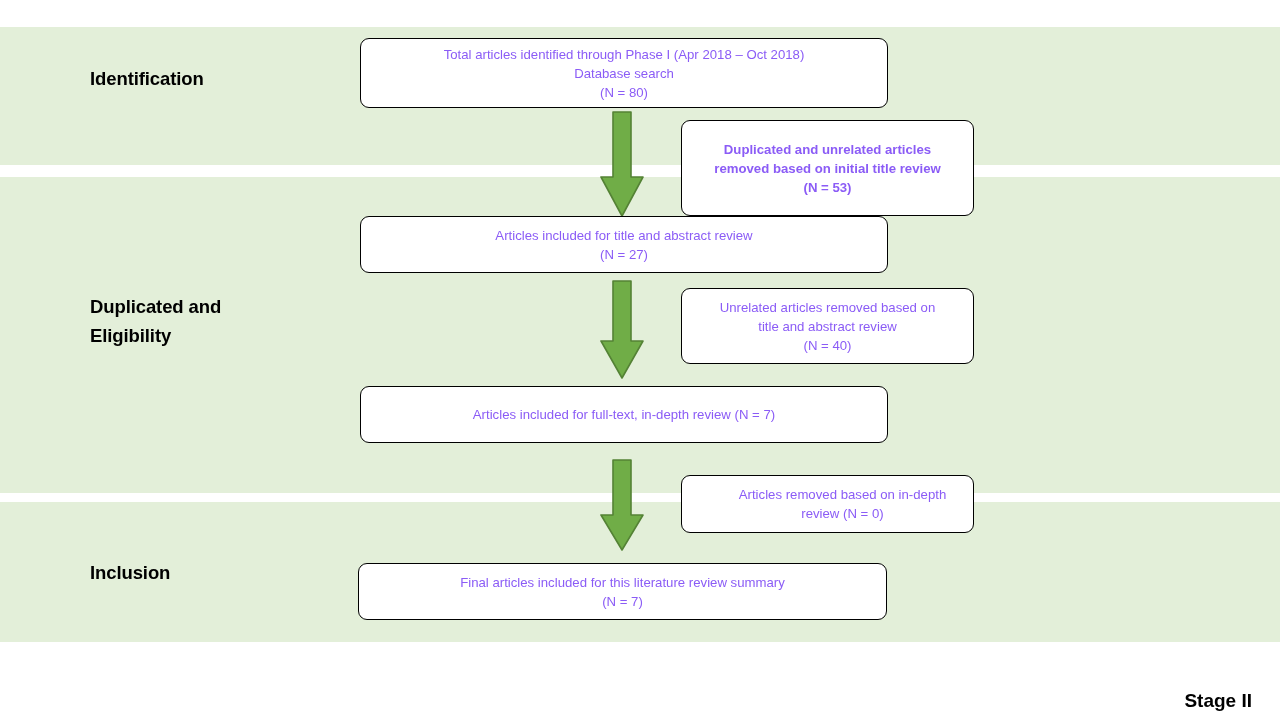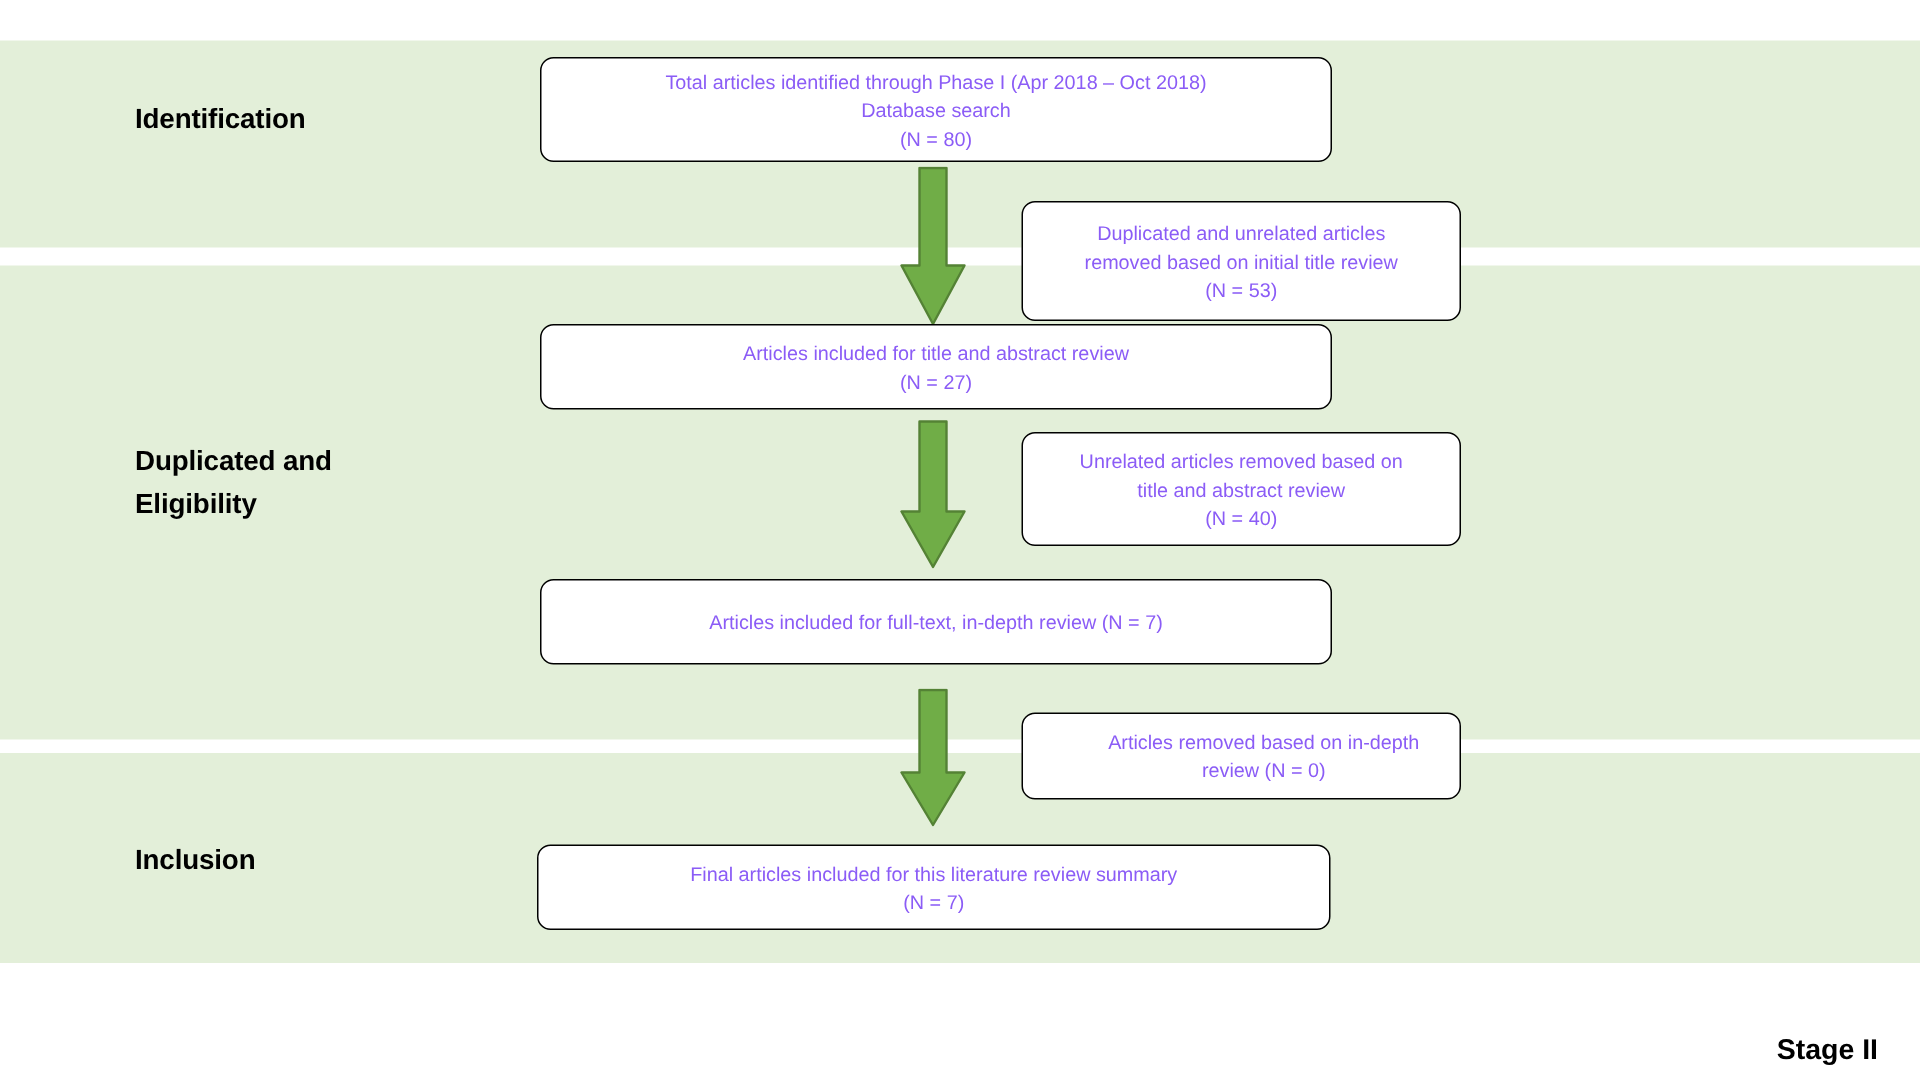--- a/index.html
+++ b/index.html
@@ -78,21 +78,21 @@
     white-space: pre-line;
   }
 
   
   .node-main-1 { left: 360px; top: 38px;  width: 528px; height: 70px; }
   .node-main-2 { left: 360px; top: 216px; width: 528px; height: 57px; }
   .node-main-3 { left: 360px; top: 386px; width: 528px; height: 57px; }
   .node-main-4 { left: 358px; top: 563px; width: 529px; height: 57px; }
 
   
-  .node-side-1 { left: 681px; top: 134px; width: 293px; height: 80px; }
+  .node-side-1 { left: 681px; top: 120px; width: 293px; height: 96px; font-weight: bold; }
   .node-side-2 { left: 681px; top: 288px; width: 293px; height: 76px; }
   .node-side-3 { left: 681px; top: 475px; width: 293px; height: 58px; padding-left: 40px; }
 
   
   .stage-caption {
     position: absolute;
     right: 28px;
     bottom: 8px;
     font-size: 19px;
     font-weight: bold;

